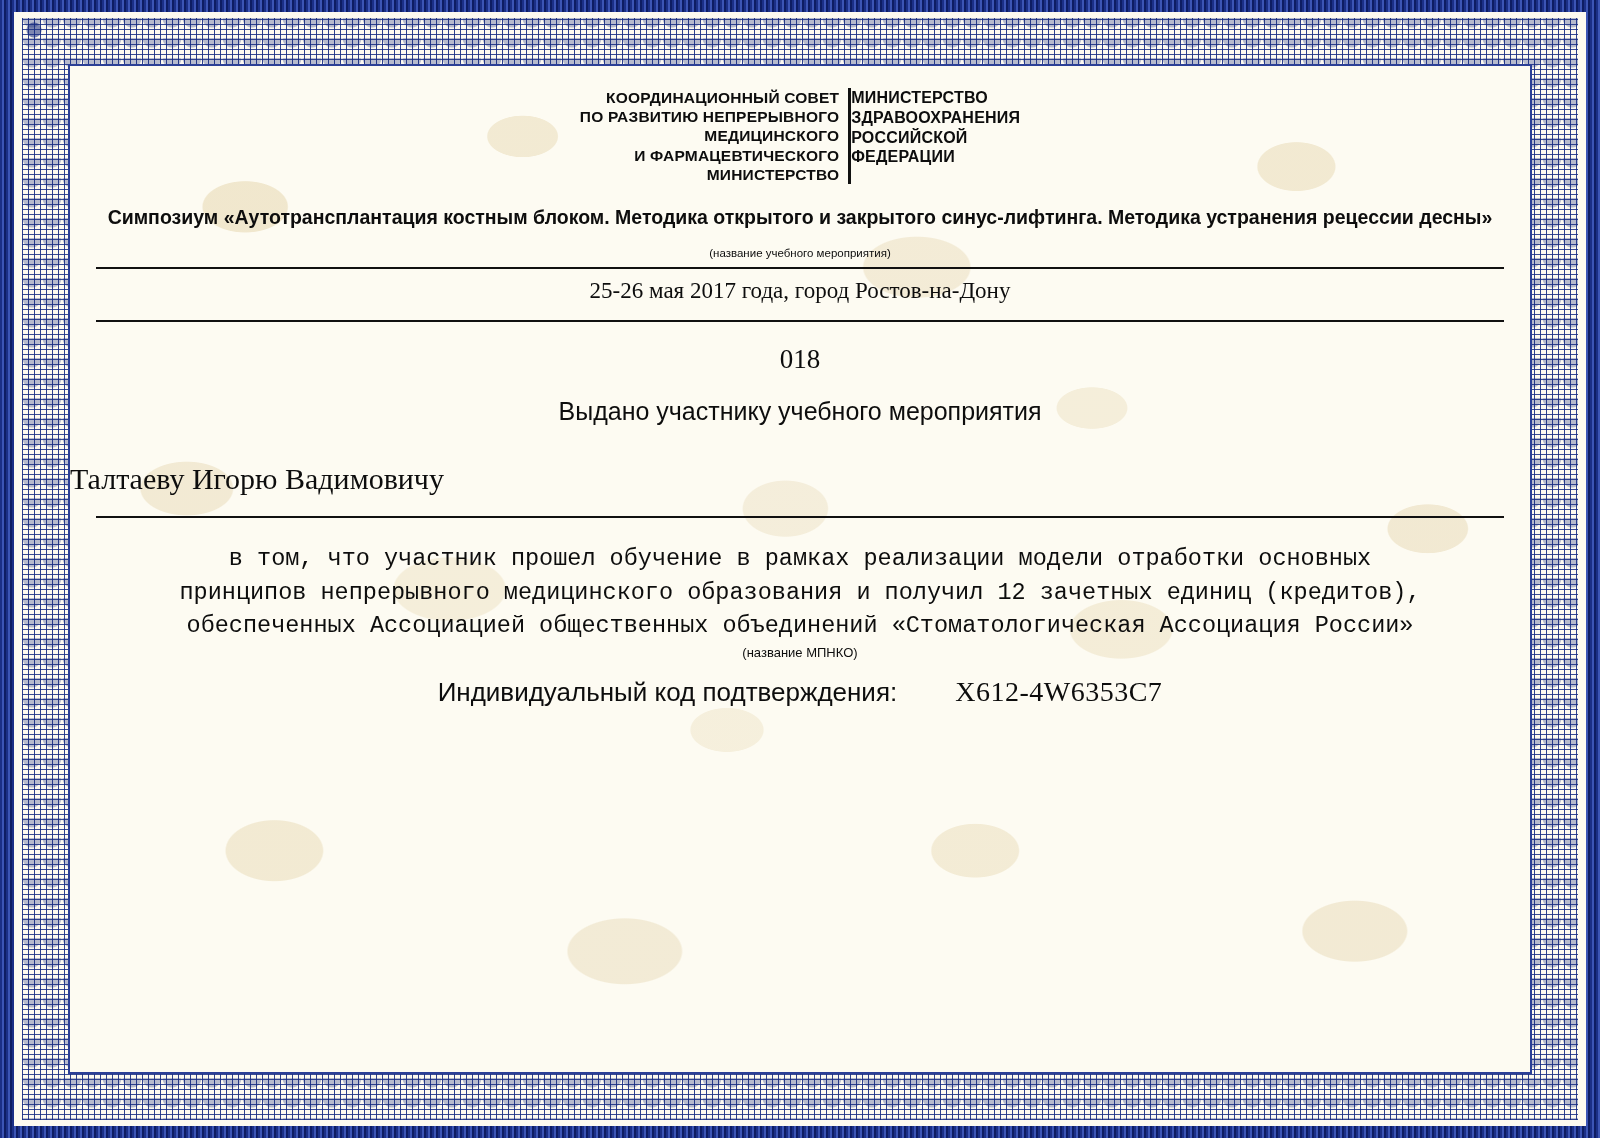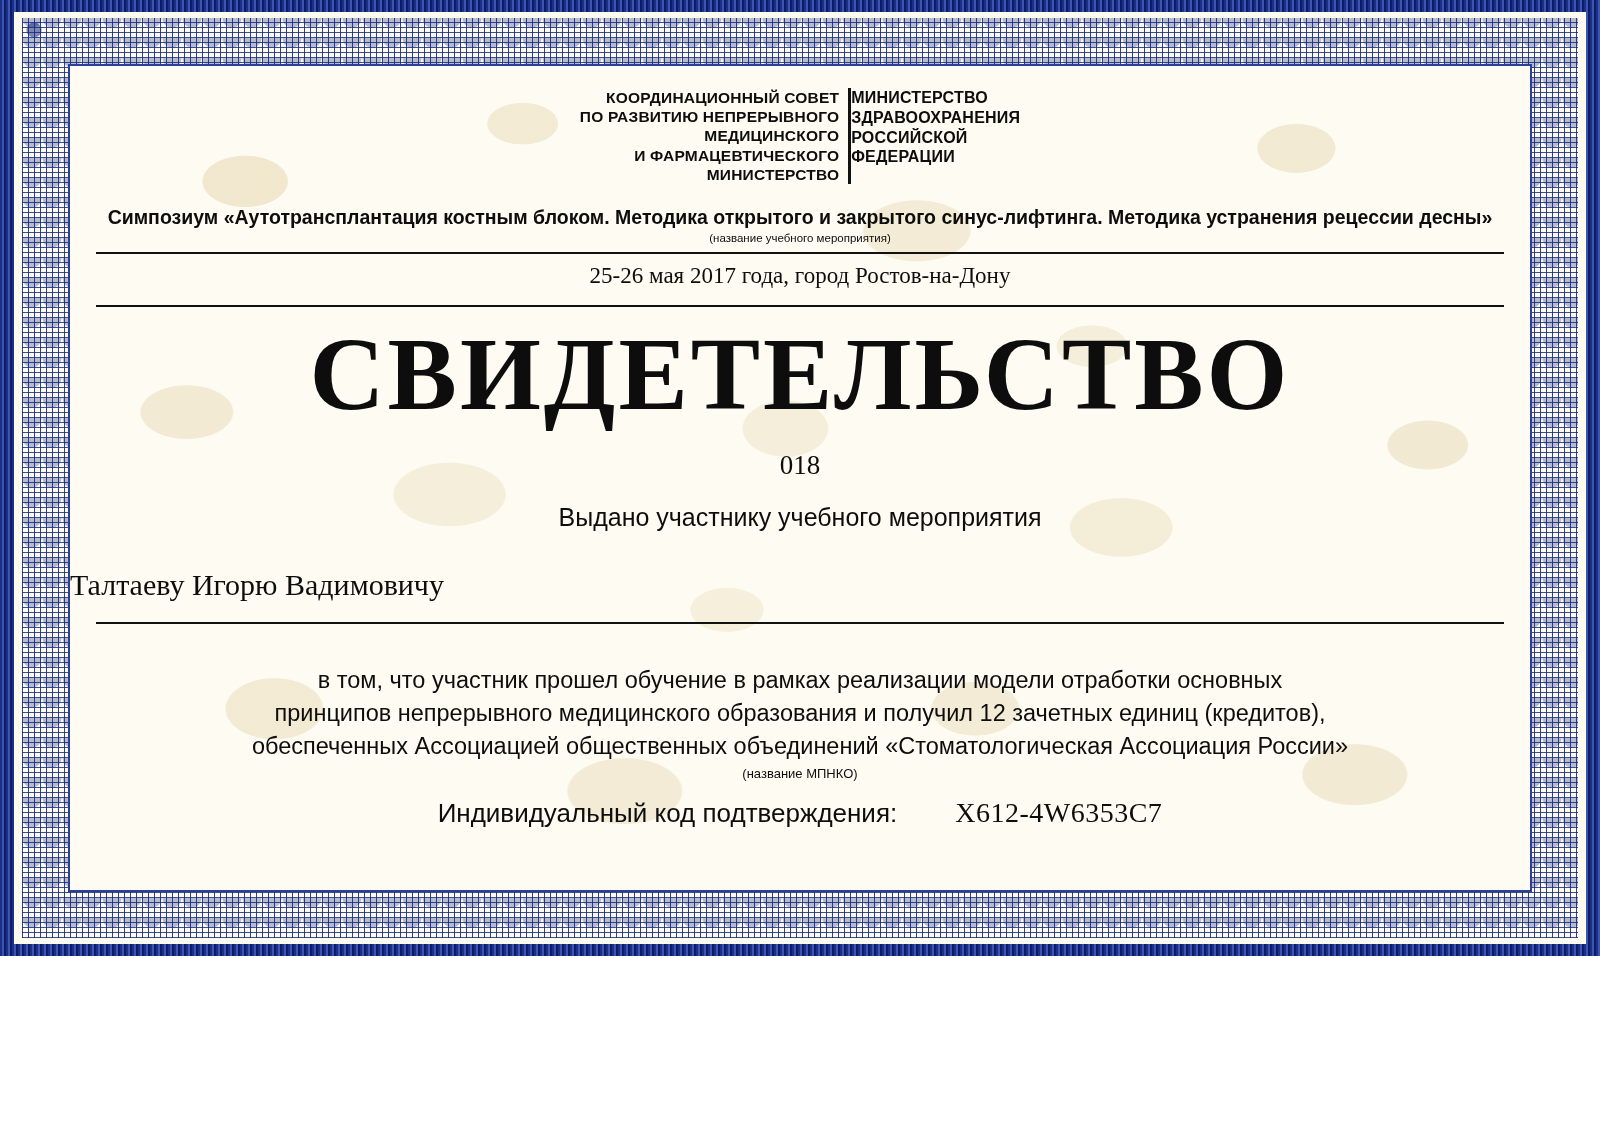--- a/index.html
+++ b/index.html
@@ -10,21 +10,21 @@
   body {
     width: 1600px;
     height: 1138px;
     font-family: "Liberation Sans", sans-serif;
     overflow: hidden;
   }
 
   .certificate {
     position: relative;
     width: 1600px;
-    height: 956px;
+    height: 1138px;
     box-sizing: border-box;
     background: #fdfaf0;
   }
 
   
   .border-outer {
     position: absolute;
     left: 0; top: 0; right: 0; bottom: 0;
     background:
       repeating-linear-gradient(90deg,
@@ -141,21 +141,21 @@
     text-align: center;
     font-weight: bold;
     font-size: 19.5px;
     margin-top: 22px;
     padding: 0 31px;
     line-height: 1.2;
   }
   .caption {
     text-align: center;
     font-size: 11.5px;
-    margin-top: 3px;
+    margin-top: 18px;
   }
 
   .rule {
     height: 2px;
     background: #111;
     margin: 8px 26px 0 26px;
   }
 
   .event-place {
     text-align: center;
@@ -193,22 +193,23 @@
     font-family: "Liberation Serif", serif;
     font-size: 30px;
     margin-top: 36px;
     padding-bottom: 12px;
   }
 
   .body-text {
     text-align: center;
     font-size: 23.5px;
     line-height: 1.42;
-    margin-top: 40px;
+    margin-top: 24px;
     padding: 0 36px;
+    font-family: Liberation Mono, monospace;
   }
   .caption-small {
     text-align: center;
     font-size: 13px;
     margin-top: 2px;
   }
 
   .code-row {
     display: flex;
     justify-content: center;
@@ -255,21 +256,20 @@
       </div>
     </div>
 
     <div class="event-title">Симпозиум «Аутотрансплантация костным блоком. Методика открытого и закрытого синус-лифтинга. Методика устранения рецессии десны»</div>
     <div class="caption">(название учебного мероприятия)</div>
 
     <div class="rule"></div>
     <div class="event-place">25-26 мая 2017 года, город Ростов-на-Дону</div>
     <div class="rule"></div>
 
-    <div class="main-title">СВИДЕТЕЛЬСТВО</div>
 
     <div class="doc-number">018</div>
 
     <div class="issued-to">Выдано участнику учебного мероприятия</div>
 
     <div class="recipient">Талтаеву Игорю Вадимовичу</div>
     <div class="rule"></div>
 
     <div class="body-text">
       <div>в том, что участник прошел обучение в рамках реализации модели отработки основных</div>

